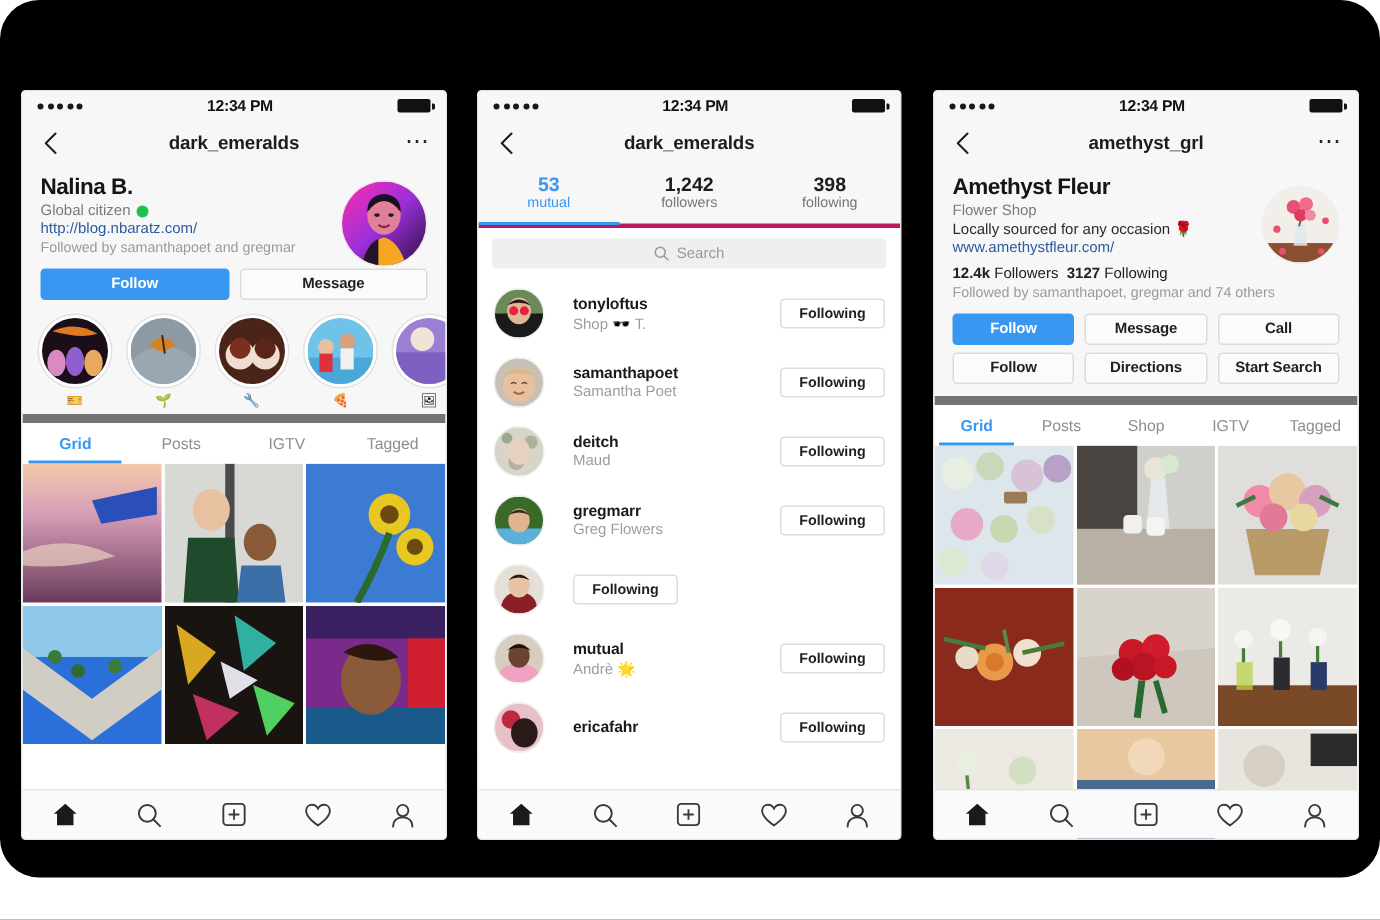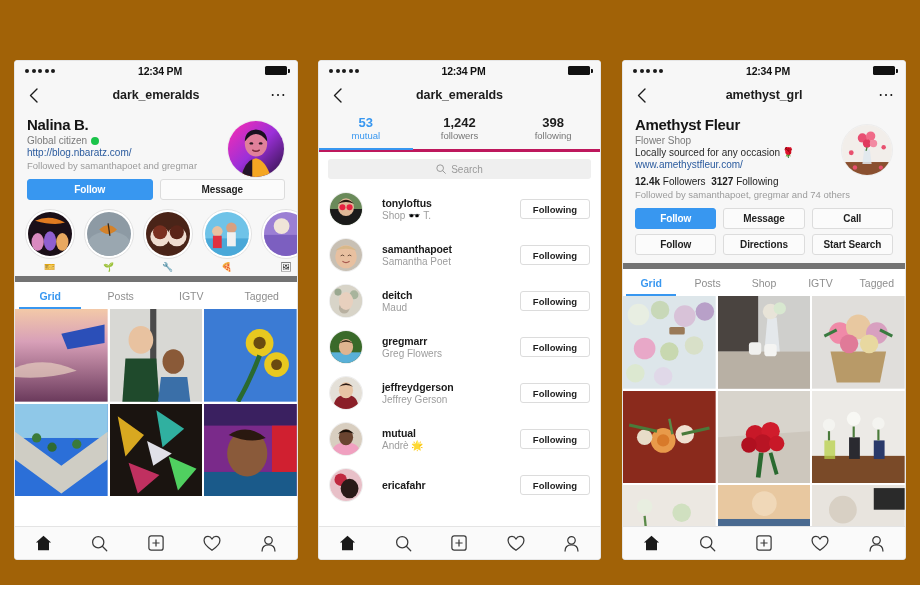--- a/index.html
+++ b/index.html
@@ -2,21 +2,21 @@
 <html><head>
 <meta charset="utf-8">
 <style>
   * { box-sizing: border-box; margin: 0; padding: 0; }
   html, body {
     width: 920px; height: 613px;
     background: #ffffff;
     font-family: "Liberation Sans", sans-serif;
     overflow: hidden;
   }
-  .stage { position: relative; width: 920px; height: 585px; background:#a16207; }
+  .stage { position: relative; width: 920px; height: 585px; background:#000000;border-radius:26px; }
 
   .phone {
     position: absolute;
     background: #ffffff;
     border: 1px solid #e6e6e6;
     border-radius: 3px;
     overflow: hidden;
     box-shadow: 0 0 0 0 rgba(0,0,0,0);
   }
   #phone1 { left: 14px;  top: 60px; width: 284px; height: 500px; }
@@ -508,24 +508,20 @@
 
       <div class="urow">
         <div class="u-av">
             <svg class="img" viewBox="0 0 36 36" preserveAspectRatio="xMidYMid slice">
               <rect width="36" height="36" fill="#e4e0d8"></rect>
               <path d="M4 36 Q4 20 18 20 Q32 20 32 36Z" fill="#8a1f28"></path>
               <ellipse cx="18" cy="15" rx="8" ry="9" fill="#e8c4a4"></ellipse>
               <path d="M10 11 Q18 3 26 11 Q18 7 10 11Z" fill="#2a1a14"></path>
             </svg>
           </div>
-        <div class="u-txt">
-          <div class="u-user">jeffreydgerson</div>
-          <div class="u-name">Jeffrey Gerson</div>
-        </div>
         <div class="u-btn">Following</div>
       </div>
 
       <div class="urow">
         <div class="u-av">
             <svg class="img" viewBox="0 0 36 36" preserveAspectRatio="xMidYMid slice">
               <rect width="36" height="36" fill="#d8cec0"></rect>
               <path d="M2 36 Q2 22 18 22 Q34 22 34 36Z" fill="#f0a0c0"></path>
               <ellipse cx="18" cy="16" rx="8" ry="9" fill="#6a4430"></ellipse>
               <path d="M9 12 Q18 3 27 12 Q18 8 9 12Z" fill="#1a1008"></path>

